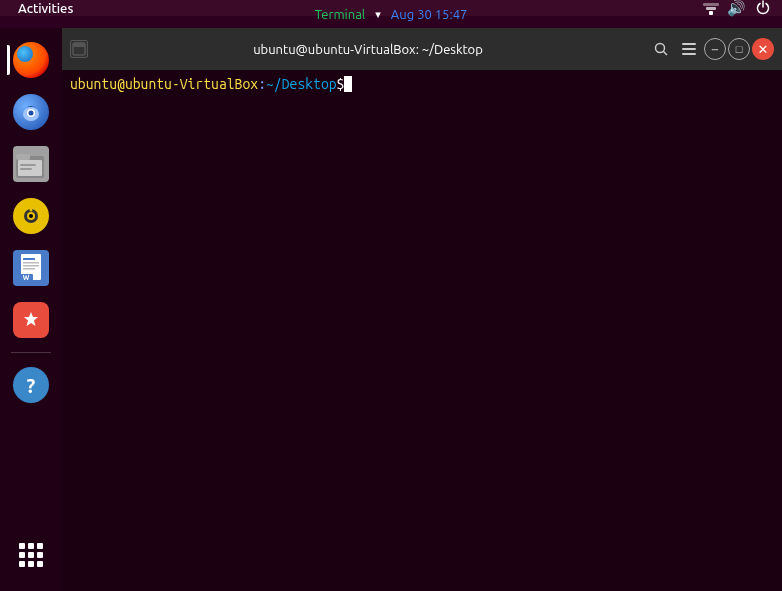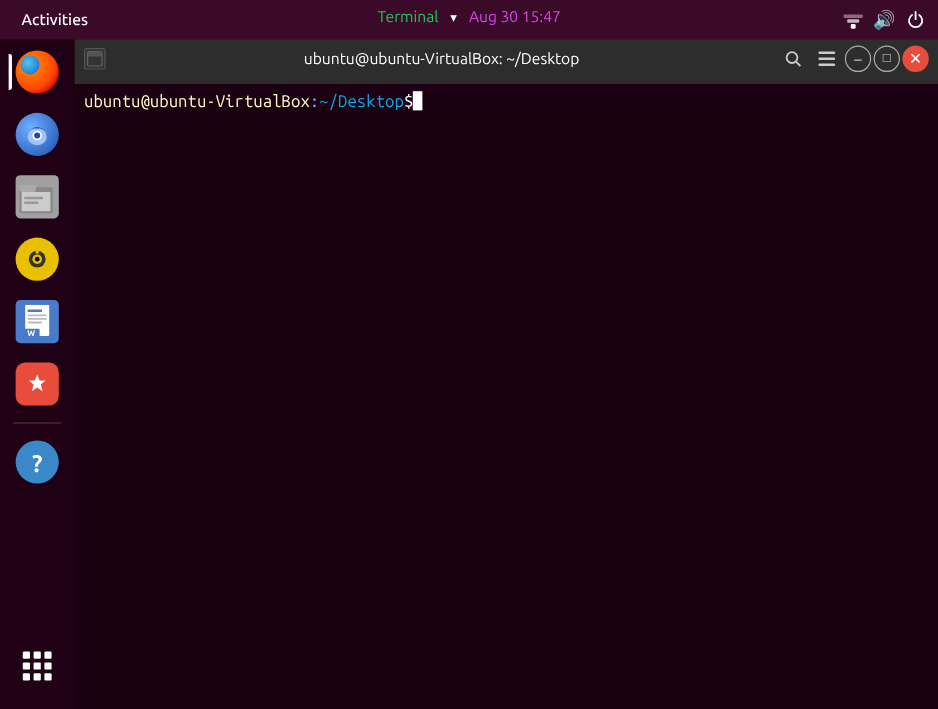--- a/index.html
+++ b/index.html
@@ -7,21 +7,21 @@
       width: 782px;
       height: 591px;
       overflow: hidden;
       font-family: 'Ubuntu', 'Cantarell', sans-serif;
       background: #2c001e;
     }
 
     
     .top-bar {
       width: 782px;
-      height: 33px;
+      height: 16px;
       background: #3a0a28;
       display: flex;
       align-items: center;
       justify-content: space-between;
       padding: 0 10px;
       position: relative;
       z-index: 10;
     }
     .top-bar-left {
       display: flex;
@@ -277,21 +277,21 @@
       padding: 6px 8px;
       font-family: 'Ubuntu Mono', 'DejaVu Sans Mono', monospace;
       font-size: 14px;
       overflow: hidden;
     }
     .prompt-line {
       display: flex;
       align-items: center;
     }
     .prompt-user {
-      color: #fef9c3;
+      color: #fde047;
     }
     .prompt-path {
       color: #7b9fff;
     }
     .prompt-dollar {
       color: #fff;
     }
     .cursor {
       display: inline-block;
       width: 8px;
@@ -361,21 +361,21 @@
 </head>
 <body>
 
 <div class="top-bar">
   <div class="top-bar-left">
     <div class="activities-btn">Activities</div>
   </div>
   <div class="top-bar-center" style="position: absolute; left: 50%; top: 0px; height: 28px; display: flex; align-items: center; transform: translateX(-50%); width: auto;">
     <span style="color:#22c55e;font-size:13px;">Terminal</span>
     <span style="color:#fff;font-size:11px;">▾</span>
-    <span style="margin-left: 0px; color: #d946ef; font-size: 13px;">Aug 30  15:47</span>
+    <span style="margin-left: 0px; color: #3b82f6; font-size: 13px;">Aug 30  15:47</span>
   </div>
   <div class="top-bar-right">
 
     <div class="top-bar-icon">
       <svg width="18" height="18" viewBox="0 0 18 18" fill="white">
         <rect x="7" y="12" width="4" height="4" rx="1"></rect>
         <rect x="4" y="8" width="10" height="3" rx="1" opacity="0.7"></rect>
         <rect x="1" y="4" width="16" height="3" rx="1" opacity="0.4"></rect>
       </svg>
     </div>

